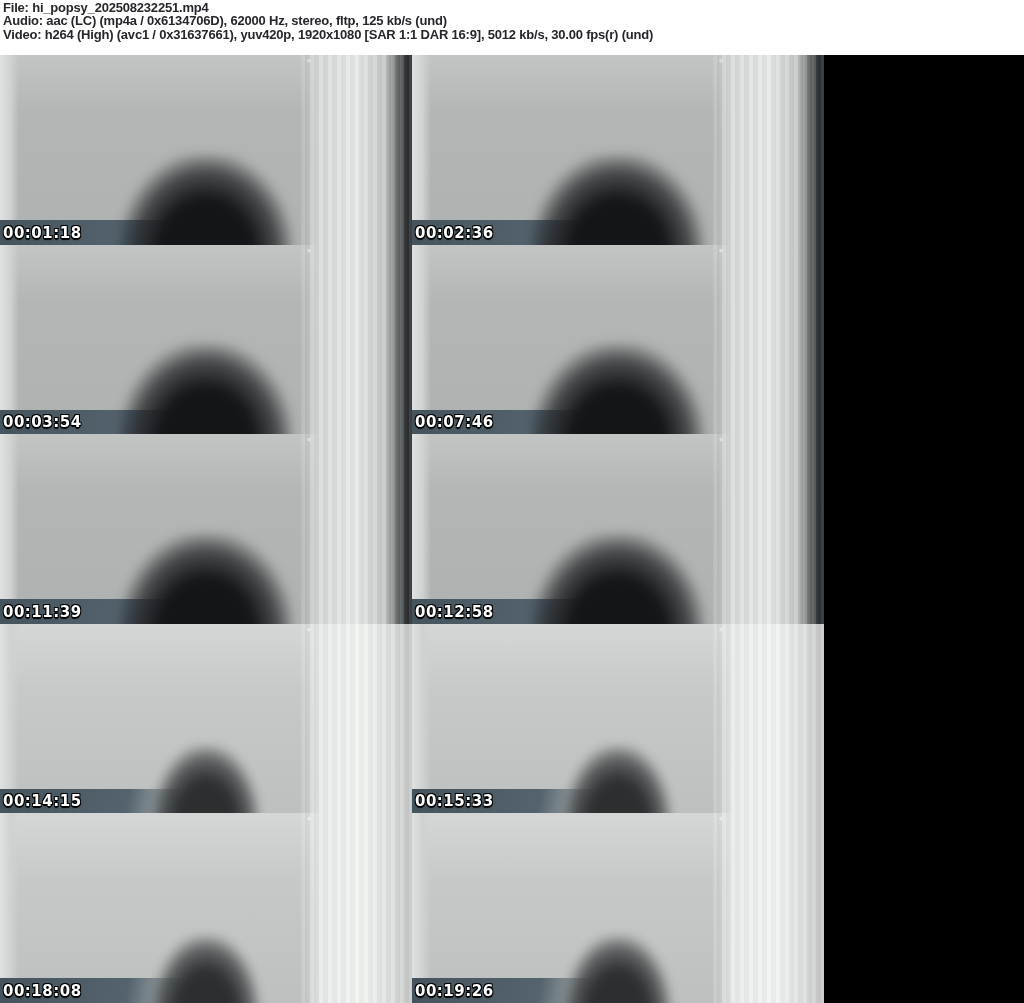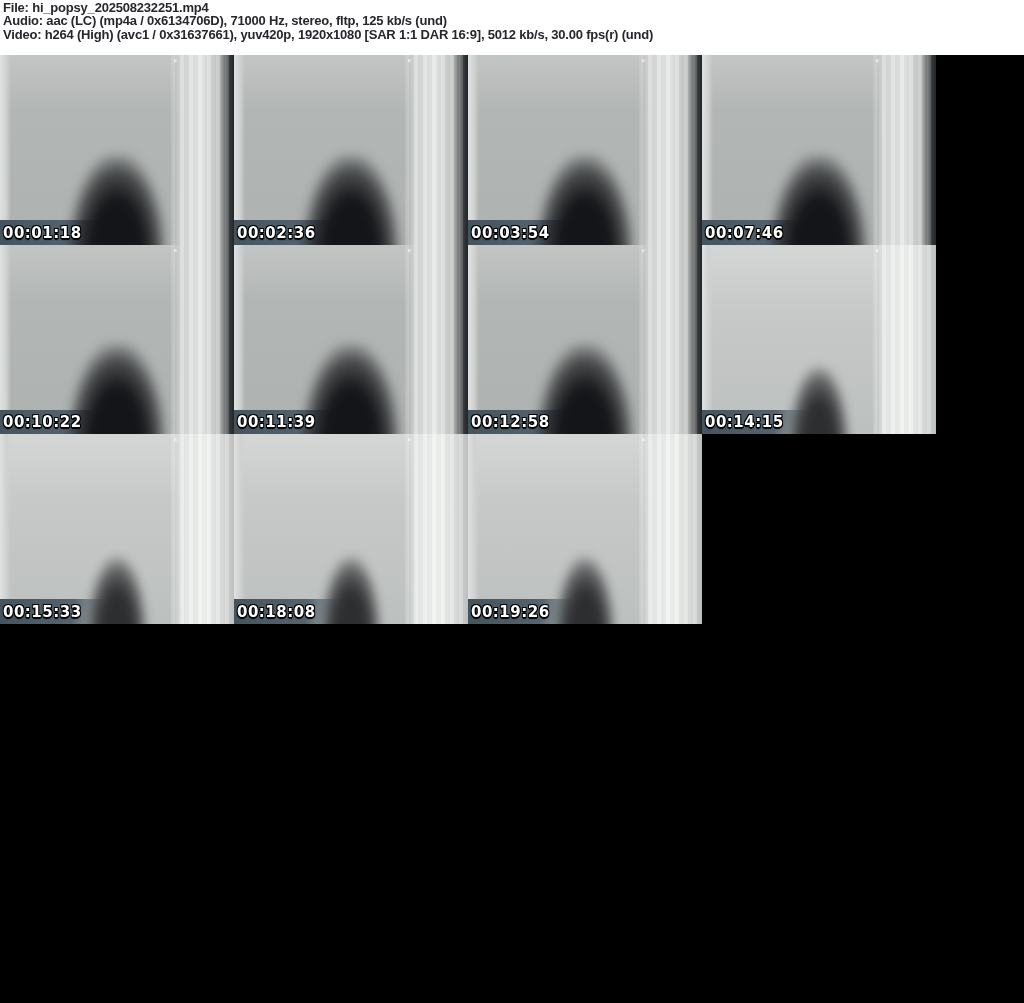--- a/index.html
+++ b/index.html
@@ -21,23 +21,23 @@
     font-size:13px;
     line-height:13.4px;
     color:#26262c;
     letter-spacing:-0.2px;
     white-space:nowrap;
   }
 
   
   .grid {
     display:grid;
-    grid-template-columns:repeat(4, 1fr);
+    grid-template-columns:repeat(2, 1fr);
     grid-auto-rows:189.6px;
-    width:936px;
+    width:824px;
   }
   .thumb {
     position:relative;
     margin:0;
     overflow:hidden;
     background:#b4b8b6;
   }
   
   .scene {
     position:absolute; inset:0;
@@ -111,21 +111,21 @@
       -1px -1px 0 #000, 1px -1px 0 #000,
       -1px 1px 0 #000, 1px 1px 0 #000,
       0 2px 1px #000;
   }
 </style>
 </head>
 <body>
 
 <header class="header">
   <div class="hline">File: hi_popsy_202508232251.mp4</div>
-  <div class="hline">Audio: aac (LC) (mp4a / 0x6134706D), 71000 Hz, stereo, fltp, 125 kb/s (und)</div>
+  <div class="hline">Audio: aac (LC) (mp4a / 0x6134706D), 62000 Hz, stereo, fltp, 125 kb/s (und)</div>
   <div class="hline">Video: h264 (High) (avc1 / 0x31637661), yuv420p, 1920x1080 [SAR 1:1 DAR 16:9], 5012 kb/s, 30.00 fps(r) (und)</div>
 </header>
 
 <section class="grid">
 
   <figure class="thumb v1">
     <div class="scene"></div>
     <div class="curtain-left"></div>
     <div class="curtain-right"></div>
     <div class="bed"></div>
@@ -156,28 +156,20 @@
   <figure class="thumb v1">
     <div class="scene"></div>
     <div class="curtain-left"></div>
     <div class="curtain-right"></div>
     <div class="bed"></div>
     <div class="mass"></div>
     <span class="ts">00:07:46</span>
   </figure>
 
 
-  <figure class="thumb v1">
-    <div class="scene"></div>
-    <div class="curtain-left"></div>
-    <div class="curtain-right"></div>
-    <div class="bed"></div>
-    <div class="mass"></div>
-    <span class="ts">00:10:22</span>
-  </figure>
 
   <figure class="thumb v1">
     <div class="scene"></div>
     <div class="curtain-left"></div>
     <div class="curtain-right"></div>
     <div class="bed"></div>
     <div class="mass"></div>
     <span class="ts">00:11:39</span>
   </figure>
 

